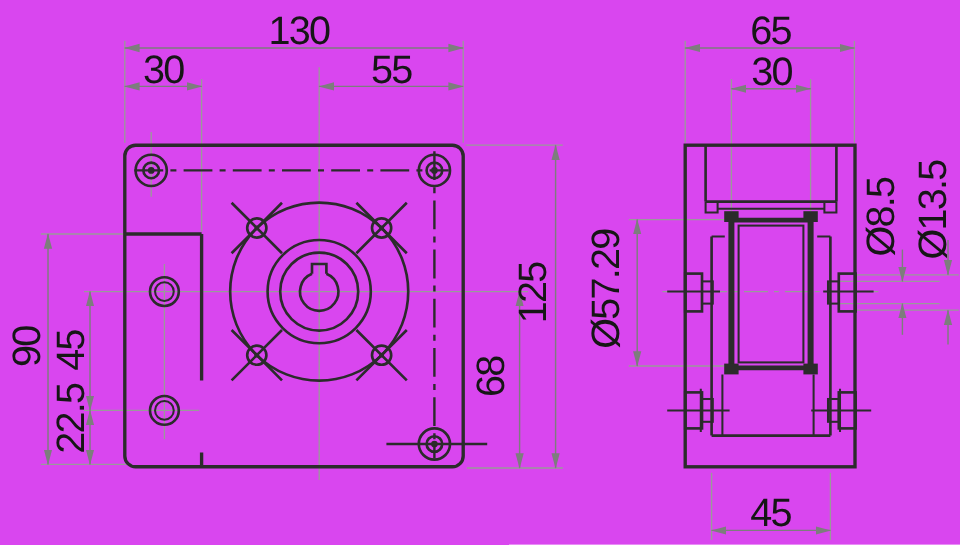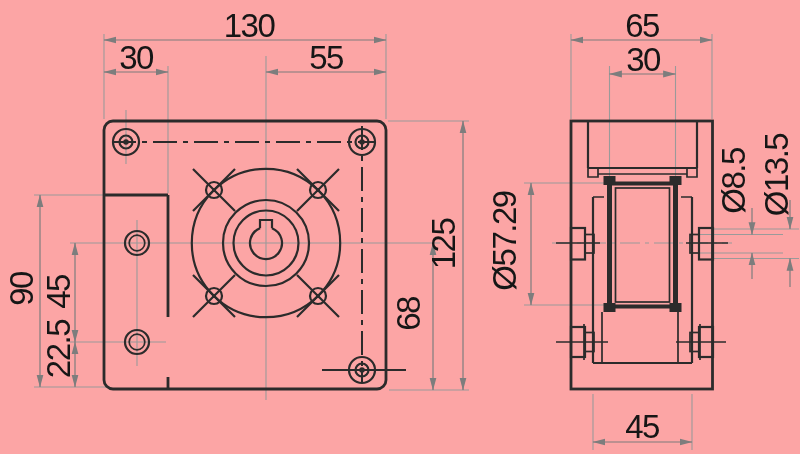--- a/index.html
+++ b/index.html
@@ -1,16 +1,16 @@
 <!DOCTYPE html>
 <html><head>
 <meta charset="utf-8">
 <style>
   html,body{margin:0;padding:0;background:#ffffff;}
-  #stage{position:relative;width:800px;height:454px;background:#fca5a5;overflow:hidden;
+  #stage{position:relative;width:800px;height:454px;background:#d946ef;overflow:hidden;
          font-family:"Liberation Sans", sans-serif;}
   svg{display:block;}
   
   .ld  {stroke:#2b2b2b;stroke-width:2.8;fill:none;}   
   .ld2 {stroke:#2b2b2b;stroke-width:2.2;fill:none;}   
   .ld1 {stroke:#2b2b2b;stroke-width:1.7;fill:none;}   
   .lb  {stroke:#2b2b2b;stroke-width:5;fill:none;}     
   .lb4 {stroke:#2b2b2b;stroke-width:4;fill:none;}
   .fd  {fill:#2b2b2b;stroke:none;}
   .cl  {stroke:#2b2b2b;stroke-width:2;fill:none;stroke-dasharray:24 6 5 6;} 

